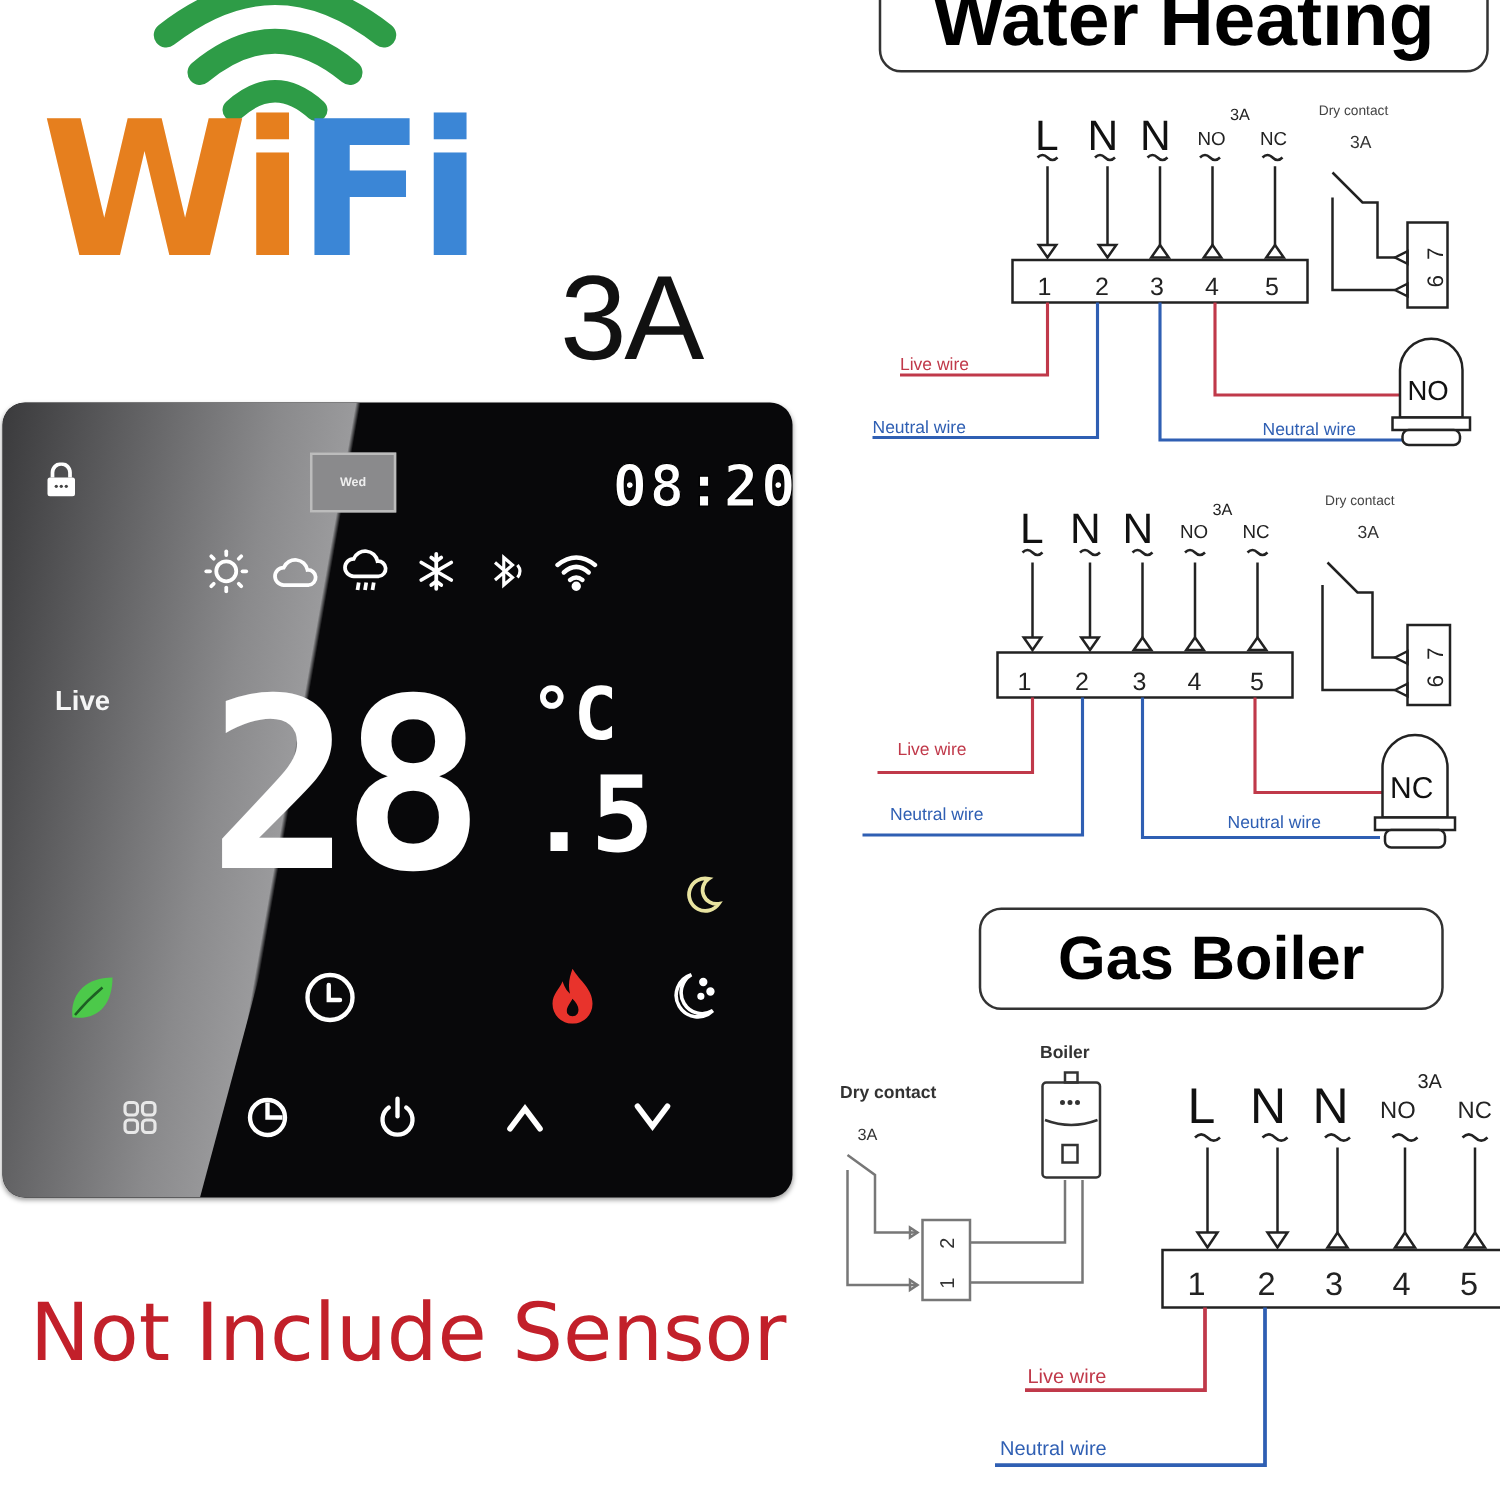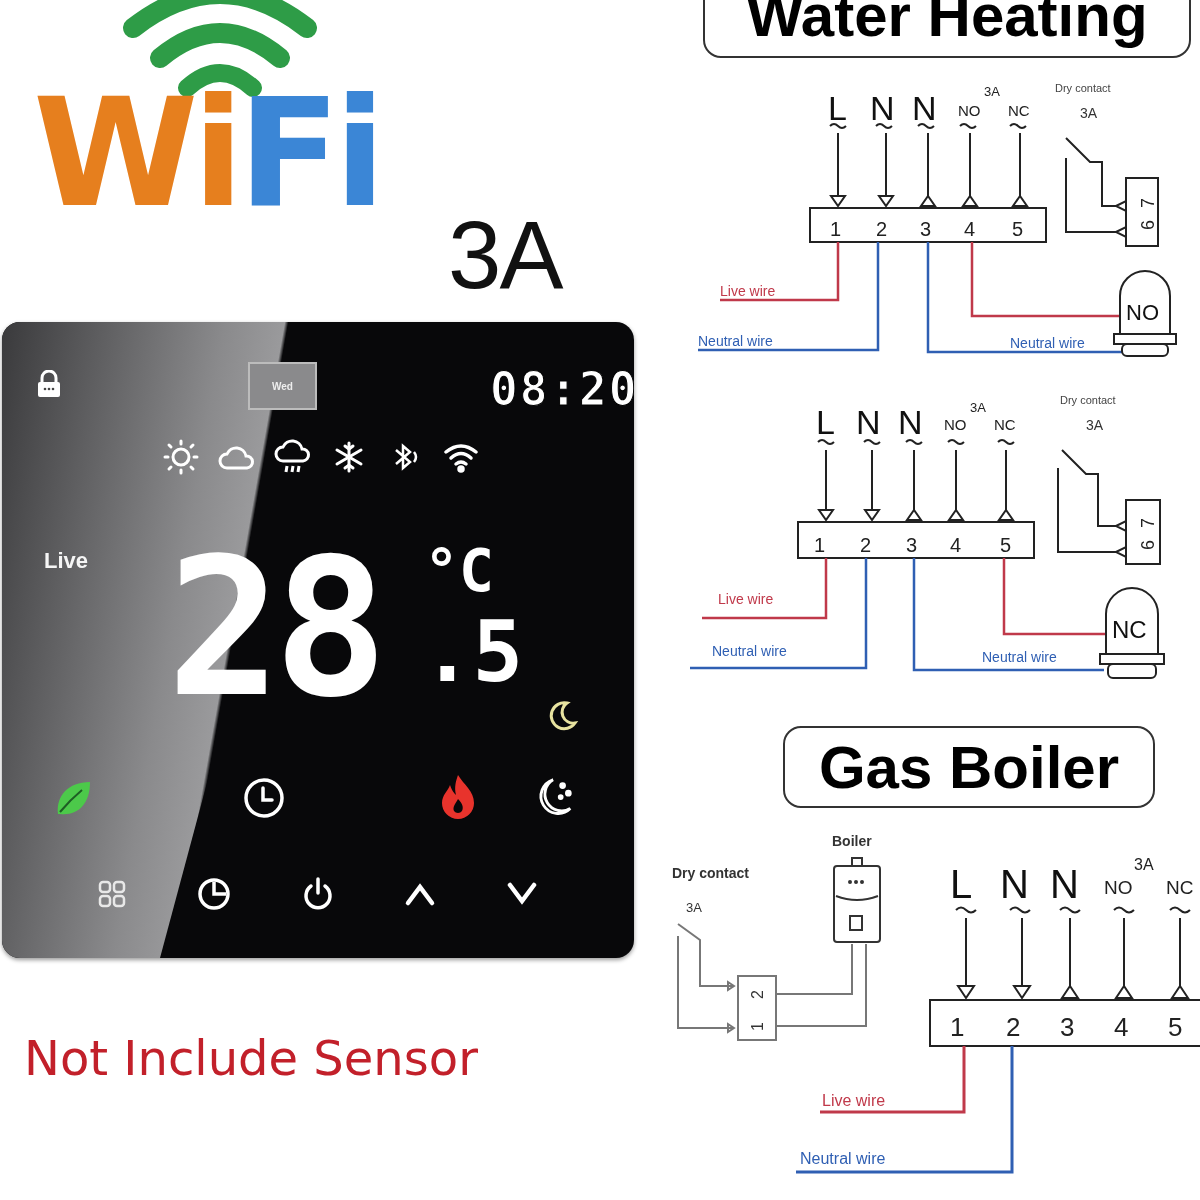--- a/index.html
+++ b/index.html
@@ -25,26 +25,26 @@
   .day-box { left:246px; top:40px; width:69px; height:48px; border:2px solid #bcbcbc; background:#8a8a8c; color:#eee; font-size:10px; font-weight:bold; display:flex; align-items:center; justify-content:center; box-sizing:border-box; }
   .clock { left:470px; top:40px; font-family:"DejaVu Sans Mono", monospace; font-size:46px; letter-spacing:2px; color:#fff; font-weight:bold;margin-left:18px; -webkit-text-stroke:1px #000; }
   .status-icons { left:160px; top:116px; display:flex; gap:18px; }
   .status-icons span { width:38px; height:38px; display:flex; align-items:center; justify-content:center; }
   .room-label { left:42px; top:226px; font-size:22px; font-weight:bold; color:#f5f5f5; }
   .temp { left:165px; top:212px; font-family:"DejaVu Sans Mono", monospace; font-size:190px; font-weight:bold; color:#fff; line-height:1; letter-spacing:-8px;text-align:center; }
   .temp-dec { left:420px; top:288px; font-family:"DejaVu Sans Mono", monospace; font-size:84px; color:#fff; font-weight:bold; line-height:1; }
   .temp-unit { left:422px; top:220px; font-family:"DejaVu Sans Mono", monospace; font-size:58px; color:#fff; font-weight:bold; line-height:1; }
   .btn-icon { position:absolute; width:44px; height:44px; display:flex; align-items:center; justify-content:center; }
 
-  .not-include { left:24px; top:1030px; font-size:48px; color:#c2202a; font-family:"DejaVu Sans", sans-serif; letter-spacing:0px; }
+  .not-include { left:24px; top:1030px; font-size:64px; color:#c2202a; font-family:"DejaVu Sans", sans-serif; letter-spacing:0px; }
 
   
   .title-box { border:2px solid #333; border-radius:18px; font-weight:bold; color:#000; font-family:"Liberation Sans", sans-serif; display:flex; align-items:center; justify-content:center; box-sizing:border-box; }
   .water-title { left:703px; top:-28px; width:488px; height:86px; font-size:60px; }
-  .gas-title { left:783px; top:726px; width:372px; height:82px; font-size:60px; }
+  .gas-title { left:783px; top:726px; width:372px; height:82px; font-size:49px; }
 
   svg text { font-family:"Liberation Sans", sans-serif; }
 </style>
 </head>
 <body>
 
 <div class="abs wifi-logo">
   <svg width="360" height="110" style="position:absolute;left:0;top:-10px">
     <path d="M118 38 Q205 -30 292 38" stroke="#2e9c47" stroke-width="20" fill="none" stroke-linecap="round"></path>
     <path d="M145 68 Q205 18 265 68" stroke="#2e9c47" stroke-width="20" fill="none" stroke-linecap="round"></path>

